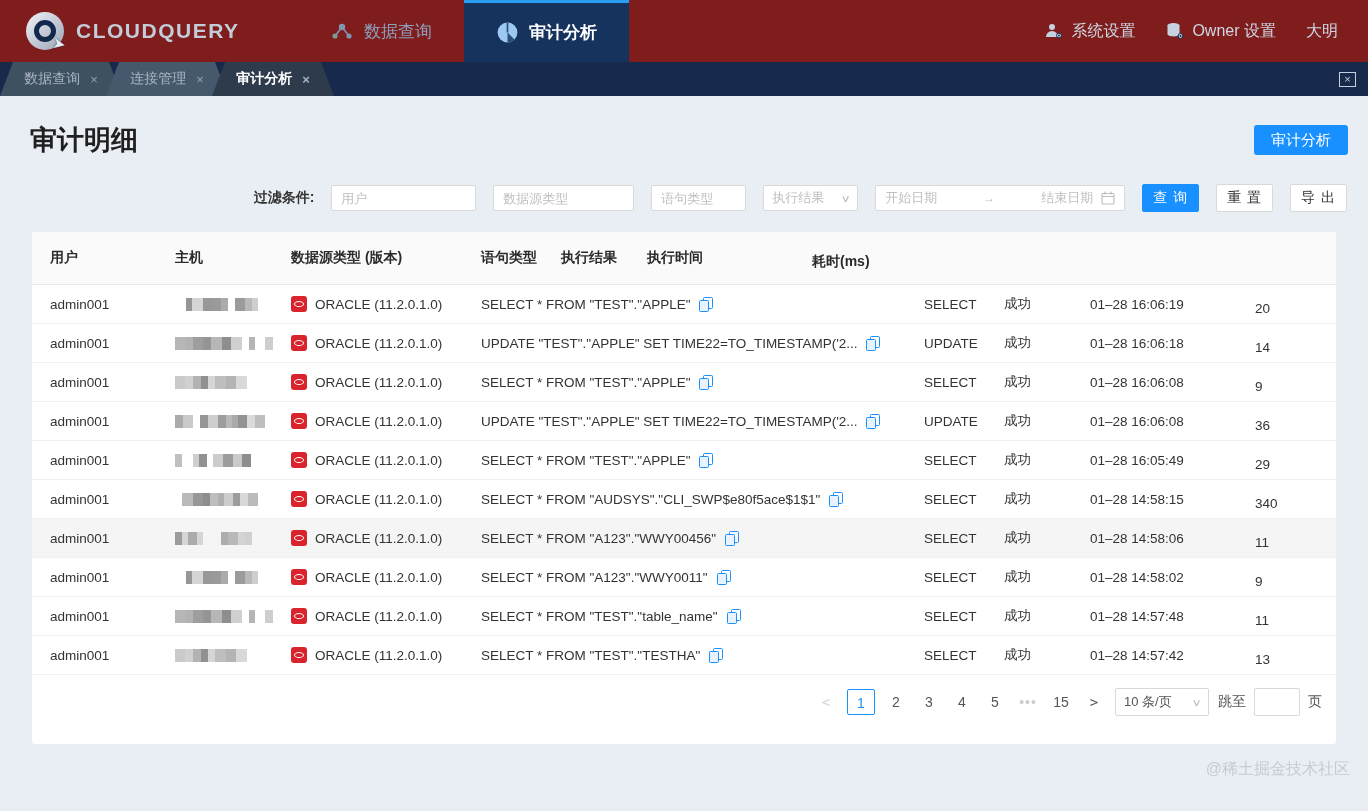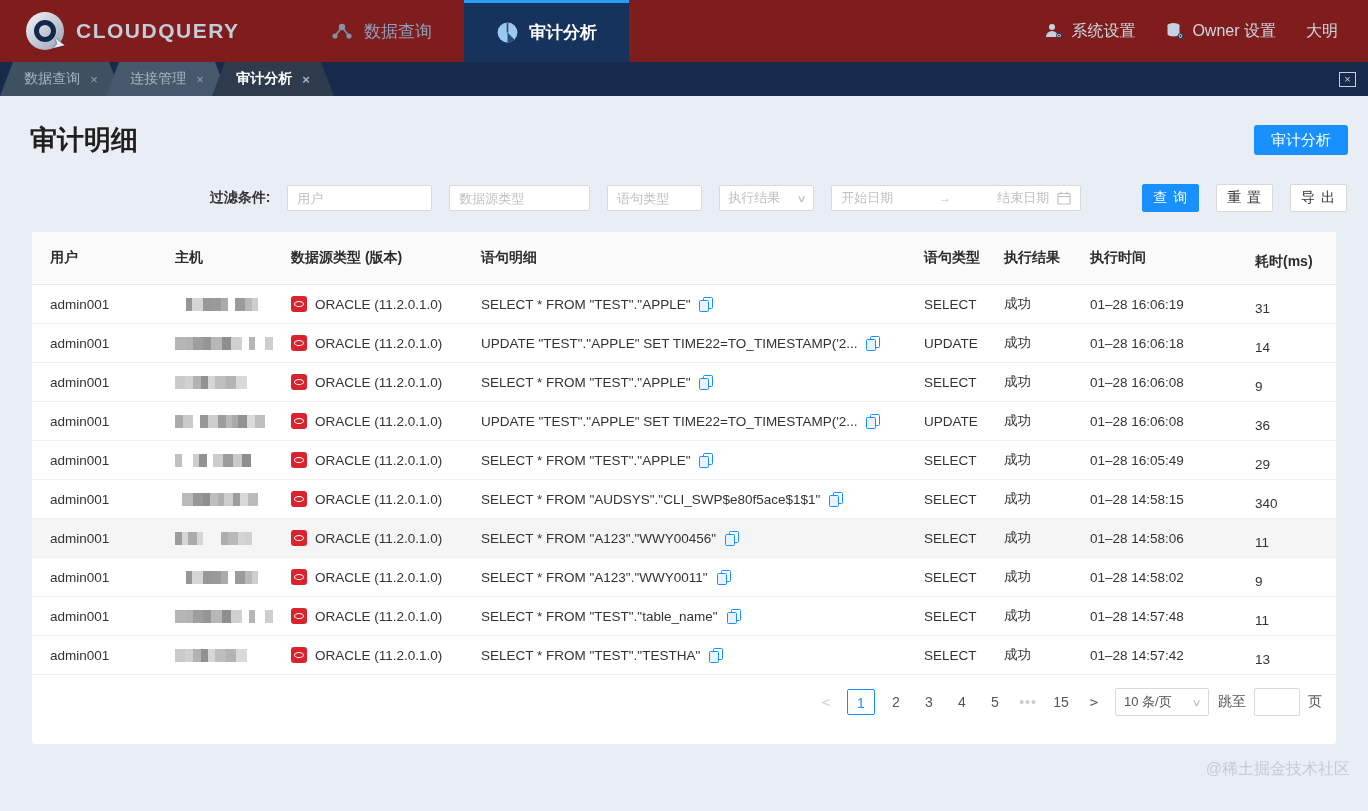--- a/index.html
+++ b/index.html
@@ -53,21 +53,21 @@
     display:flex; align-items:center; justify-content:space-between; padding:0 8px; cursor:pointer; }
   .f-select .ph { color:#bfbfbf; font-size:13px; }
   .chev { color:#bfbfbf; font-size:10px; transform:scaleX(1.4); }
   .f-dates { width:250px; height:26px; border:1px solid #d9d9d9; border-radius:2px; background:#fff;
     display:flex; align-items:center; padding:0 9px; gap:8px; cursor:pointer; }
   .f-dates .ph { color:#bfbfbf; font-size:13px; }
   .f-dates .arrow { color:#bfbfbf; font-size:12px; flex:1; text-align:center; }
   .btn-plain { background:#fff; border:1px solid #d9d9d9; border-radius:2px; height:28px; padding:0 10px;
     font-size:14px; color:#333; letter-spacing:1px; cursor:pointer; font-family:inherit; }
   .btn-query { background:#1890ff; border:1px solid #1890ff; border-radius:2px; height:28px; padding:0 10px;
-    font-size:14px; color:#fff; letter-spacing:1px; cursor:pointer; font-family:inherit;margin-left:44px; }
+    font-size:14px; color:#fff; letter-spacing:1px; cursor:pointer; font-family:inherit; }
 
   
   .card { background:#fff; margin:20px 32px 0 32px; border-radius:3px; height:512px; position:relative; }
   .thead { display:flex; height:53px; align-items:center; background:#fafafa; border-bottom:1px solid #e8e8e8;
     border-radius:3px 3px 0 0; }
   .th { font-size:14px; font-weight:bold; color:#2b2b2b; padding-left:18px; }
   .trow { display:flex; height:39px; align-items:center; border-bottom:1px solid #f0f0f0; font-size:13.5px; color:#333; }
   .trow.hl { background:#f5f5f5; }
   .td { padding-left:18px; display:flex; align-items:center; overflow:hidden; white-space:nowrap; }
   .c1 { width:125px; } .c2 { width:116px; } .c3 { width:190px; } .c4 { width:443px; }
@@ -194,21 +194,20 @@
   <button class="btn-query">查 询</button>
   <button class="btn-plain">重 置</button>
   <button class="btn-plain">导 出</button>
 </div>
 
 <div class="card">
   <div class="thead">
     <div class="th c1">用户</div>
     <div class="th c2">主机</div>
     <div class="th c3">数据源类型 (版本)</div>
-    <div class="th c4">语句明细</div>
     <div class="th c5">语句类型</div>
     <div class="th c6">执行结果</div>
     <div class="th c7">执行时间</div>
     <div class="th c8">耗时(ms)</div>
   </div>
 
   <div id="tbody">
     <div class="trow">
       <div class="td c1">admin001</div>
       <div class="td c2">
@@ -232,21 +231,21 @@
       <div class="td c4">
         <span>SELECT * FROM "TEST"."APPLE"</span>
         <svg class="copy-icon" width="14" height="15" viewBox="0 0 14 15">
           <rect x="4.5" y="0.5" width="9" height="11" rx="1" fill="#ffffff" stroke="#1890ff"></rect>
           <rect x="0.5" y="3.5" width="9" height="11" rx="1" fill="#e8f3ff" stroke="#1890ff"></rect>
         </svg>
       </div>
       <div class="td c5">SELECT</div>
       <div class="td c6">成功</div>
       <div class="td c7">01–28 16:06:19</div>
-      <div class="td c8">31</div>
+      <div class="td c8">20</div>
     </div>
 
     <div class="trow">
       <div class="td c1">admin001</div>
       <div class="td c2">
         <div class="mosaic">
             <span style="width: 11px; background: rgb(164, 164, 164);"></span>
             <span style="width: 7px; background: rgb(161, 161, 161);"></span>
             <span style="width: 10px; background: rgb(134, 134, 134);"></span>
             <span style="width: 8px; background: rgb(123, 123, 123);"></span>

